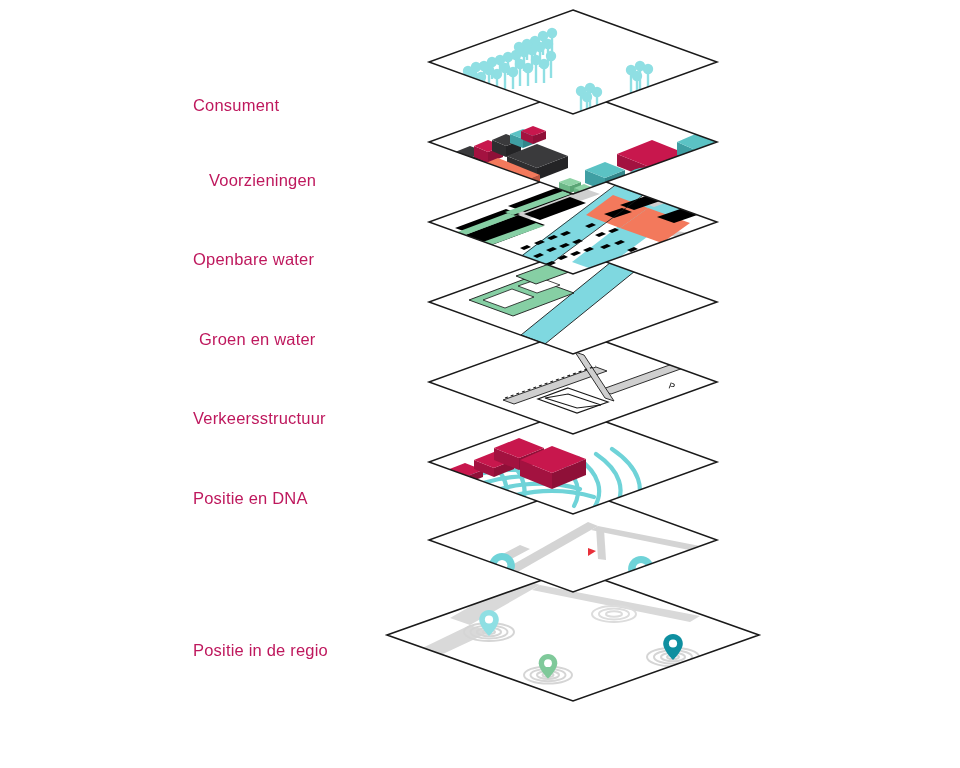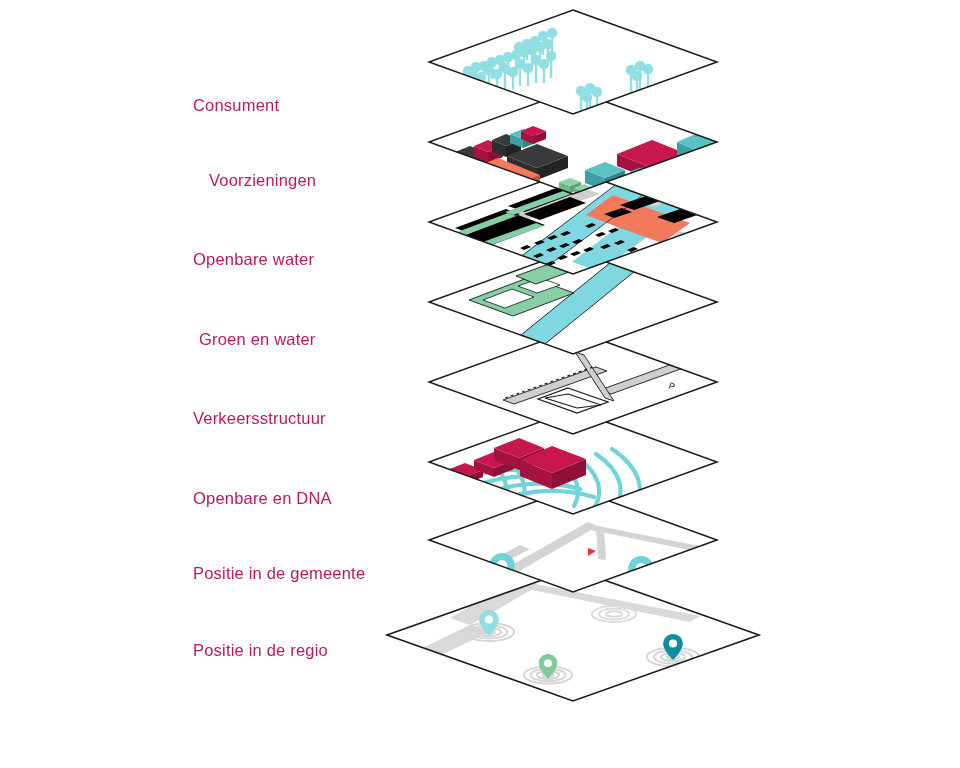--- a/index.html
+++ b/index.html
@@ -603,17 +603,16 @@
       </g>
       <polygon points="573,10 717,62 573,114 429,62" fill="none" stroke="#1a1a1a" stroke-width="1.5"></polygon>
     </g>
   </svg>
 
   <div class="layer-label" style="left:193px;top:96px;">Consument</div>
   <div class="layer-label" style="left:209px;top:171px;">Voorzieningen</div>
   <div class="layer-label" style="left:193px;top:250px;">Openbare water</div>
   <div class="layer-label" style="left:199px;top:330px;">Groen en water</div>
   <div class="layer-label" style="left:193px;top:409px;">Verkeersstructuur</div>
-  <div class="layer-label" style="left:193px;top:489px;">Openbare en DNA</div>
-  <div class="layer-label" style="left:193px;top:564px;">Positie in de gemeente</div>
+  <div class="layer-label" style="left:193px;top:489px;">Positie en DNA</div>
   <div class="layer-label" style="left:193px;top:641px;">Positie in de regio</div>
 
 </div>
 
 </body></html>

